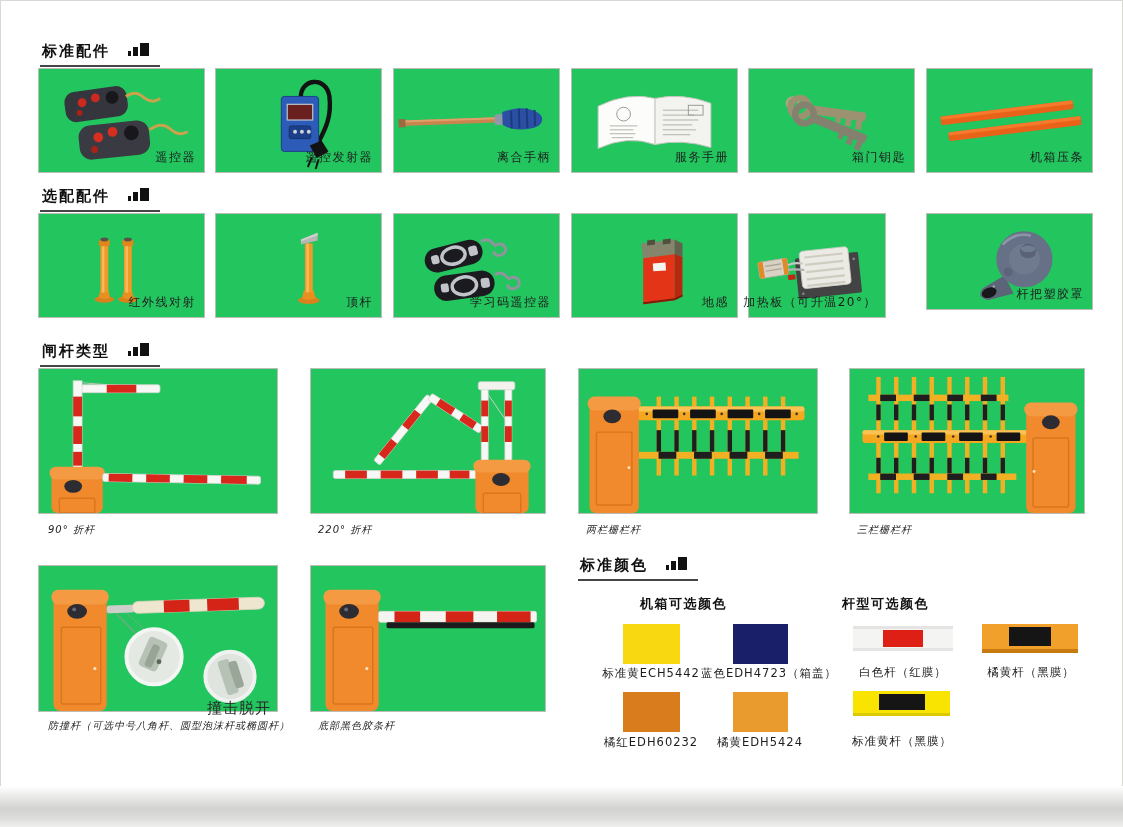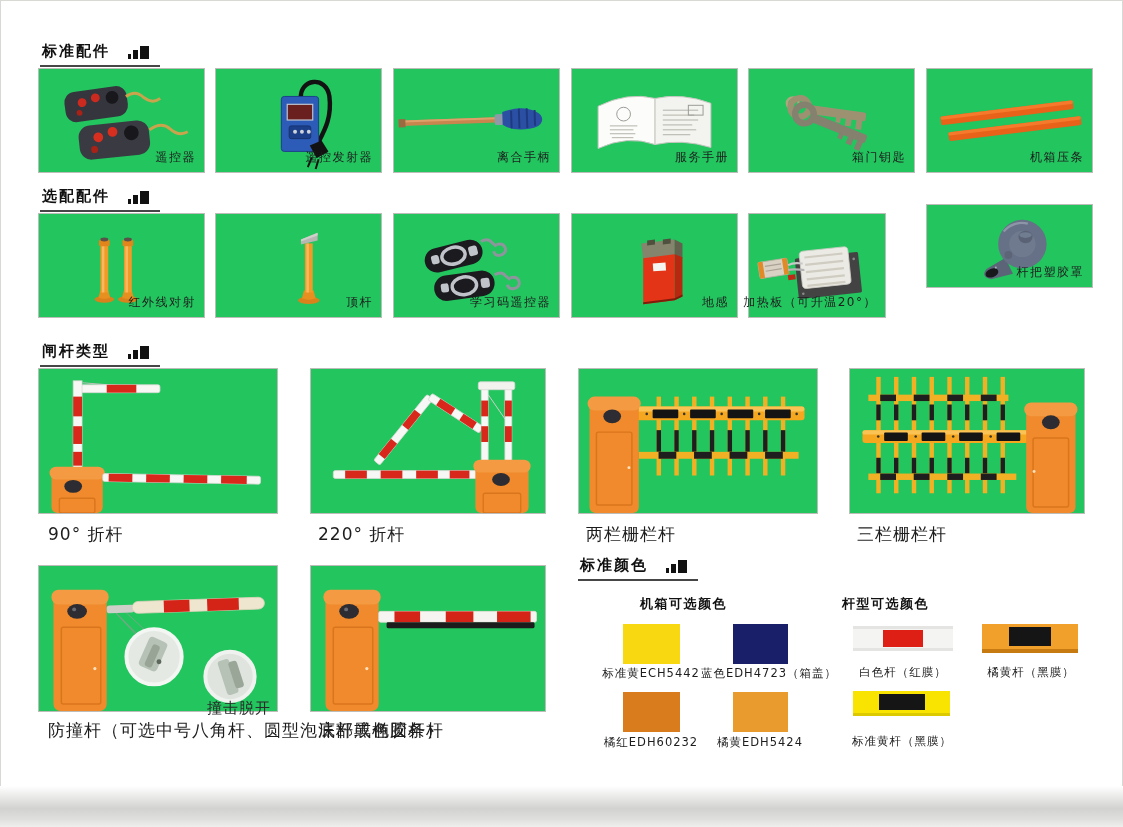--- a/index.html
+++ b/index.html
@@ -1,25 +1,25 @@
 <!DOCTYPE html>
 <html><head>
 <meta charset="utf-8">
 <style>
   html,body{margin:0;padding:0;background:#fff;}
   #page{position:relative;width:1123px;height:827px;background:#ffffff;overflow:hidden;
         font-family:"DejaVu Sans","Liberation Sans",sans-serif;color:#1c1c1c;
         box-shadow:inset 0 0 0 1px #d8d8d5;}
-  .sec-header{position:absolute;display:inline-flex;align-items:center;gap:18px;
+  .sec-header{position:absolute;display:inline-flex;align-items:flex-start;gap:18px;
         border-bottom:2px solid #464646;padding:0 10px 4px 2px;}
   .sec-title{font-size:15px;font-weight:bold;letter-spacing:2px;color:#111;}
   .card{position:absolute;background:#22c55e;border:1px solid #bcbcb8;box-sizing:border-box;}
   .card svg{position:absolute;left:0;top:0;width:100%;height:100%;}
   .lbl{position:absolute;right:8px;bottom:6px;font-size:12px;letter-spacing:1.5px;color:#1d1d1d;white-space:nowrap;}
-  .caption{position:absolute;font-size:17px;letter-spacing:1px;color:#1d1d1d;white-space:nowrap;}
+  .caption{position:absolute;font-size:10px;letter-spacing:1px;color:#1d1d1d;white-space:nowrap;font-style:italic;}
   .note{position:absolute;font-size:15px;letter-spacing:1px;color:#2a2a2a;}
   .group-title{position:absolute;font-size:13px;font-weight:bold;letter-spacing:1.5px;color:#111;margin-left:20px;}
   .swatch{position:absolute;}
   .rod{position:absolute;display:flex;align-items:center;justify-content:center;box-sizing:border-box;}
   .rod-white{border-top:3px solid #e4e4e2;border-bottom:3px solid #e4e4e2;}
   .rod-orange{border-bottom:4px solid #c67a10;}
   .rod-yellow{border-bottom:3px solid #ddc900;}
   .film{display:block;}
   .swatch-label{position:absolute;font-size:11.5px;letter-spacing:1px;color:#1d1d1d;text-align:center;white-space:nowrap;}
   .bottom-band{position:absolute;left:0;right:0;bottom:0;height:41px;
@@ -231,21 +231,21 @@
         <rect x="42" y="46" width="6" height="20" fill="#e08a28"></rect>
         <path d="M20 52 h20 m-20 6 h20" stroke="#aaa294" stroke-width="1.4"></path>
       </g>
       <path d="M48 52 C 56 48, 60 50, 66 50" stroke="#c8c8c8" stroke-width="2.6" fill="none"></path>
       <path d="M48 58 C 56 56, 62 58, 68 58" stroke="#b4b4b4" stroke-width="2.6" fill="none"></path>
       <rect x="48" y="64" width="9" height="6" fill="#c02818" transform="rotate(-8 52 67)"></rect>
     </svg>
     <span class="lbl">加热板（可升温20°）</span>
   </div>
 
-  <div class="card" style="left:926px;top:204px;width:167px;height:84px">
+  <div class="card" style="left:926px;top:213px;width:167px;height:97px">
     <svg viewBox="0 0 167 105">
       <path d="M78 68 L 54 82 Q 46 92 60 95 L 88 88 Z" fill="#5c6578"></path>
       <circle cx="100" cy="50" r="31" fill="#667086"></circle>
       <ellipse cx="61" cy="87" rx="8.5" ry="5.5" fill="#17171c" transform="rotate(-20 61 87)"></ellipse>
       <circle cx="100" cy="50" r="17" fill="#707a8e"></circle>
       <circle cx="82" cy="64" r="5" fill="#5c6578"></circle>
       <ellipse cx="104" cy="41" rx="9" ry="8" fill="#596375"></ellipse>
       <ellipse cx="104" cy="38.5" rx="8" ry="3.6" fill="#707c90"></ellipse>
       <path d="M76 34 a30 30 0 0 1 31 -10" stroke="#8d96a8" stroke-width="3" fill="none"></path>
       <circle cx="66" cy="80" r="1.2" fill="#aab2c0"></circle>

